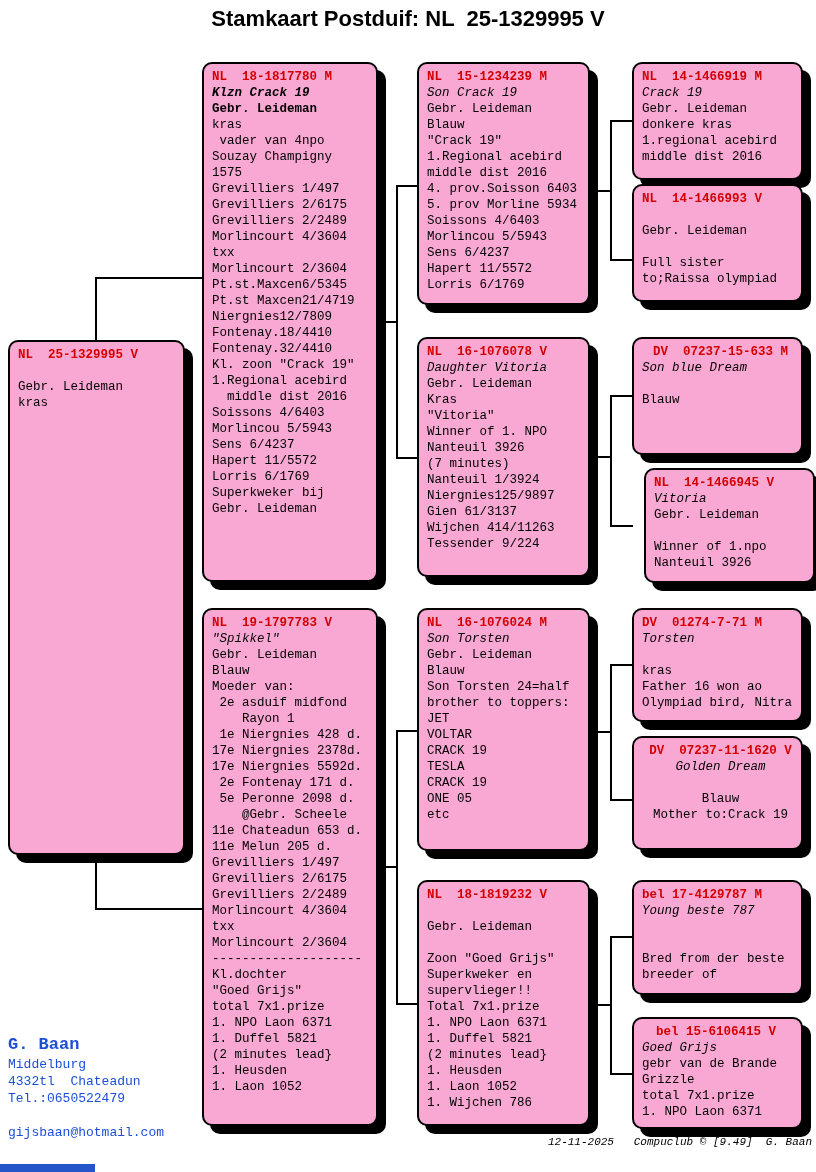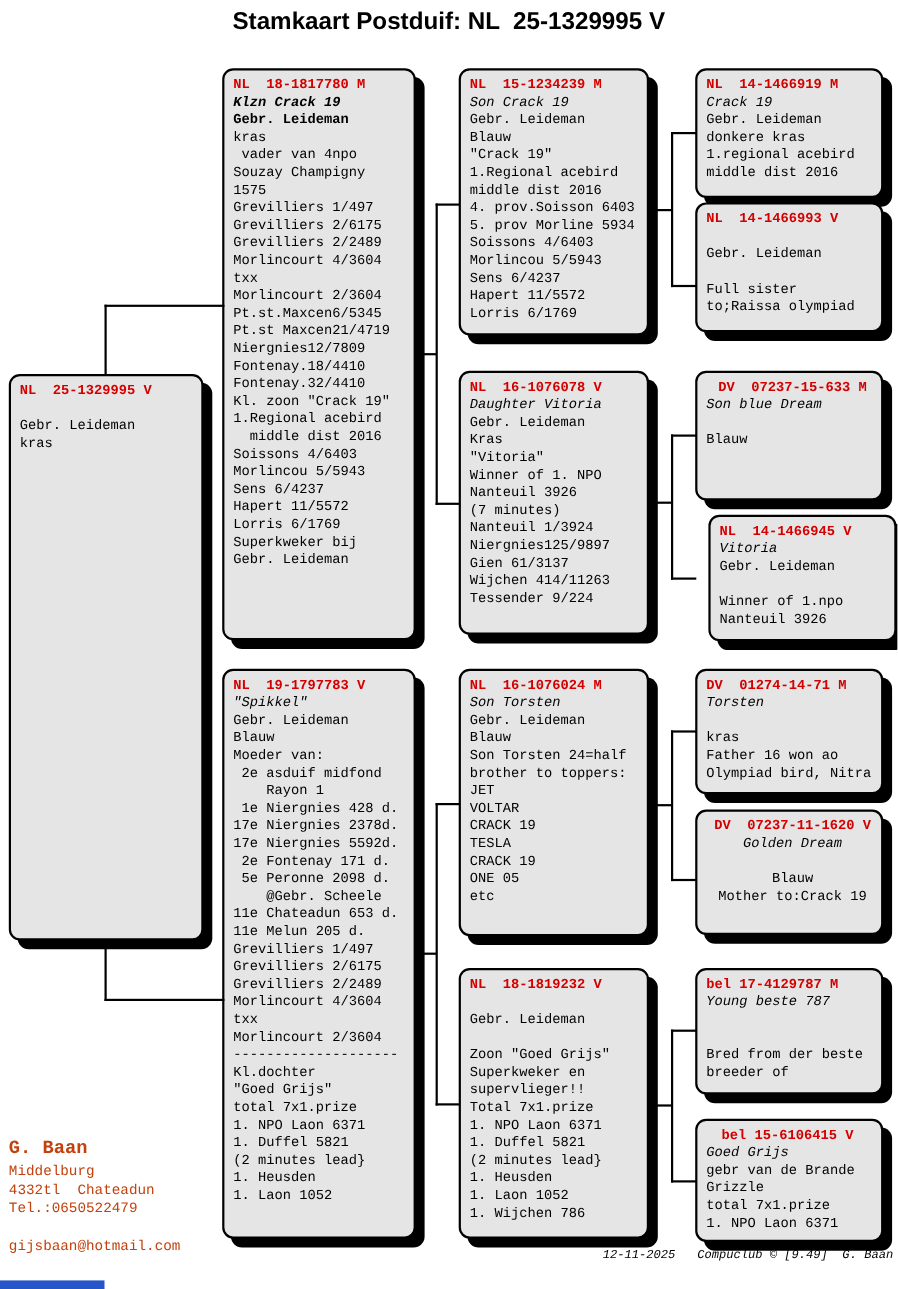--- a/index.html
+++ b/index.html
@@ -1,30 +1,30 @@
 <!DOCTYPE html>
 <html><head>
 <meta charset="utf-8">
 <style>
   html,body{margin:0;padding:0;background:#ffffff;}
   #card{position:relative;width:816px;height:1172px;background:#ffffff;overflow:hidden;
         font-family:"Liberation Mono","DejaVu Sans Mono",monospace;}
   #title{position:absolute;left:0;top:6px;width:816px;text-align:center;
          font-family:"Liberation Sans","DejaVu Sans",sans-serif;font-size:22px;color:#000;
          white-space:pre;font-weight:bold;}
-  .box{position:absolute;background:#e5e5e5;border:2px solid #000;border-radius:10px;
+  .box{position:absolute;background:#f9a8d4;border:2px solid #000;border-radius:10px;
        box-shadow:8px 8px 0 #000;box-sizing:border-box;padding:5px 2px 0 8px;
        font-size:12.5px;line-height:16px;white-space:pre;overflow:hidden;color:#000;}
   .ring{color:#d40000;font-weight:bold;white-space:pre;}
   .ln{white-space:pre;}
   .ln.i{font-style:italic;}
   .ln.b{font-weight:bold;}
   .ln.bi{font-weight:bold;font-style:italic;}
   .conn{position:absolute;background:#000;}
-  #owner{position:absolute;left:8px;top:1034px;color:#c2410c;}
+  #owner{position:absolute;left:8px;top:1034px;color:#1d4ed8;}
   #owner-name{font-size:17px;font-weight:bold;line-height:22px;white-space:pre;}
   #owner-lines{font-size:13px;line-height:17px;white-space:pre;}
   #footer{position:absolute;right:4px;top:1136px;font-size:11px;font-style:italic;
           color:#000;white-space:pre;}
   #taskbar-sliver{position:absolute;left:0;top:1164px;width:95px;height:8px;}
 </style>
 </head>
 <body>
 
 <div id="card">
@@ -35,21 +35,21 @@
   <div class="box" style="left:202px;top:62px;width:176px;height:520px;"><div class="ring" style="color: rgb(212, 0, 0);">NL  18-1817780 M</div><div class="ln bi">Klzn Crack 19</div><div class="ln b">Gebr. Leideman</div><div class="ln">kras</div><div class="ln"> vader van 4npo</div><div class="ln">Souzay Champigny</div><div class="ln">1575</div><div class="ln">Grevilliers 1/497</div><div class="ln">Grevilliers 2/6175</div><div class="ln">Grevilliers 2/2489</div><div class="ln">Morlincourt 4/3604</div><div class="ln">txx</div><div class="ln">Morlincourt 2/3604</div><div class="ln">Pt.st.Maxcen6/5345</div><div class="ln">Pt.st Maxcen21/4719</div><div class="ln">Niergnies12/7809</div><div class="ln">Fontenay.18/4410</div><div class="ln">Fontenay.32/4410</div><div class="ln">Kl. zoon "Crack 19"</div><div class="ln">1.Regional acebird</div><div class="ln">  middle dist 2016</div><div class="ln">Soissons 4/6403</div><div class="ln">Morlincou 5/5943</div><div class="ln">Sens 6/4237</div><div class="ln">Hapert 11/5572</div><div class="ln">Lorris 6/1769</div><div class="ln">Superkweker bij</div><div class="ln">Gebr. Leideman</div></div>
   <div class="box" style="left:202px;top:608px;width:176px;height:518px;"><div class="ring" style="color: rgb(212, 0, 0);">NL  19-1797783 V</div><div class="ln i">"Spikkel"</div><div class="ln">Gebr. Leideman</div><div class="ln">Blauw</div><div class="ln">Moeder van:</div><div class="ln"> 2e asduif midfond</div><div class="ln">    Rayon 1</div><div class="ln"> 1e Niergnies 428 d.</div><div class="ln">17e Niergnies 2378d.</div><div class="ln">17e Niergnies 5592d.</div><div class="ln"> 2e Fontenay 171 d.</div><div class="ln"> 5e Peronne 2098 d.</div><div class="ln">    @Gebr. Scheele</div><div class="ln">11e Chateadun 653 d.</div><div class="ln">11e Melun 205 d.</div><div class="ln">Grevilliers 1/497</div><div class="ln">Grevilliers 2/6175</div><div class="ln">Grevilliers 2/2489</div><div class="ln">Morlincourt 4/3604</div><div class="ln">txx</div><div class="ln">Morlincourt 2/3604</div><div class="ln">--------------------</div><div class="ln">Kl.dochter</div><div class="ln">"Goed Grijs"</div><div class="ln">total 7x1.prize</div><div class="ln">1. NPO Laon 6371</div><div class="ln">1. Duffel 5821</div><div class="ln">(2 minutes lead}</div><div class="ln">1. Heusden</div><div class="ln">1. Laon 1052</div></div>
   <div class="box" style="left:417px;top:62px;width:173px;height:243px;"><div class="ring" style="color: rgb(212, 0, 0);">NL  15-1234239 M</div><div class="ln i">Son Crack 19</div><div class="ln">Gebr. Leideman</div><div class="ln">Blauw</div><div class="ln">"Crack 19"</div><div class="ln">1.Regional acebird</div><div class="ln">middle dist 2016</div><div class="ln">4. prov.Soisson 6403</div><div class="ln">5. prov Morline 5934</div><div class="ln">Soissons 4/6403</div><div class="ln">Morlincou 5/5943</div><div class="ln">Sens 6/4237</div><div class="ln">Hapert 11/5572</div><div class="ln">Lorris 6/1769</div></div>
   <div class="box" style="left:417px;top:337px;width:173px;height:240px;"><div class="ring" style="color: rgb(212, 0, 0);">NL  16-1076078 V</div><div class="ln i">Daughter Vitoria</div><div class="ln">Gebr. Leideman</div><div class="ln">Kras</div><div class="ln">"Vitoria"</div><div class="ln">Winner of 1. NPO</div><div class="ln">Nanteuil 3926</div><div class="ln">(7 minutes)</div><div class="ln">Nanteuil 1/3924</div><div class="ln">Niergnies125/9897</div><div class="ln">Gien 61/3137</div><div class="ln">Wijchen 414/11263</div><div class="ln">Tessender 9/224</div></div>
   <div class="box" style="left:417px;top:608px;width:173px;height:243px;"><div class="ring" style="color: rgb(212, 0, 0);">NL  16-1076024 M</div><div class="ln i">Son Torsten</div><div class="ln">Gebr. Leideman</div><div class="ln">Blauw</div><div class="ln">Son Torsten 24=half</div><div class="ln">brother to toppers:</div><div class="ln">JET</div><div class="ln">VOLTAR</div><div class="ln">CRACK 19</div><div class="ln">TESLA</div><div class="ln">CRACK 19</div><div class="ln">ONE 05</div><div class="ln">etc</div></div>
   <div class="box" style="left:417px;top:880px;width:173px;height:246px;"><div class="ring" style="color: rgb(212, 0, 0);">NL  18-1819232 V</div><div class="ln">&nbsp;</div><div class="ln">Gebr. Leideman</div><div class="ln">&nbsp;</div><div class="ln">Zoon "Goed Grijs"</div><div class="ln">Superkweker en</div><div class="ln">supervlieger!!</div><div class="ln">Total 7x1.prize</div><div class="ln">1. NPO Laon 6371</div><div class="ln">1. Duffel 5821</div><div class="ln">(2 minutes lead}</div><div class="ln">1. Heusden</div><div class="ln">1. Laon 1052</div><div class="ln">1. Wijchen 786</div></div>
   <div class="box" style="left:632px;top:62px;width:171px;height:118px;"><div class="ring" style="color: rgb(212, 0, 0);">NL  14-1466919 M</div><div class="ln i">Crack 19</div><div class="ln">Gebr. Leideman</div><div class="ln">donkere kras</div><div class="ln">1.regional acebird</div><div class="ln">middle dist 2016</div></div>
   <div class="box" style="left:632px;top:184px;width:171px;height:118px;"><div class="ring" style="color: rgb(212, 0, 0);">NL  14-1466993 V</div><div class="ln">&nbsp;</div><div class="ln">Gebr. Leideman</div><div class="ln">&nbsp;</div><div class="ln">Full sister</div><div class="ln">to;Raissa olympiad</div></div>
   <div class="box" style="left:632px;top:337px;width:171px;height:118px;"><div class="ring" style="color: rgb(212, 0, 0); text-align: center;">DV  07237-15-633 M</div><div class="ln i">Son blue Dream</div><div class="ln">&nbsp;</div><div class="ln">Blauw</div></div>
   <div class="box" style="left:632px;top:468px;width:171px;height:115px;margin-left:12px;"><div class="ring" style="color: rgb(212, 0, 0);">NL  14-1466945 V</div><div class="ln i">Vitoria</div><div class="ln">Gebr. Leideman</div><div class="ln">&nbsp;</div><div class="ln">Winner of 1.npo</div><div class="ln">Nanteuil 3926</div></div>
-  <div class="box" style="left:632px;top:608px;width:171px;height:114px;"><div class="ring" style="color: rgb(212, 0, 0);">DV  01274-14-71 M</div><div class="ln i">Torsten</div><div class="ln">&nbsp;</div><div class="ln">kras</div><div class="ln">Father 16 won ao</div><div class="ln">Olympiad bird, Nitra</div></div>
+  <div class="box" style="left:632px;top:608px;width:171px;height:114px;"><div class="ring" style="color: rgb(212, 0, 0);">DV  01274-7-71 M</div><div class="ln i">Torsten</div><div class="ln">&nbsp;</div><div class="ln">kras</div><div class="ln">Father 16 won ao</div><div class="ln">Olympiad bird, Nitra</div></div>
   <div class="box" style="left:632px;top:736px;width:171px;height:114px;text-align:center;"><div class="ring" style="color: rgb(212, 0, 0);">DV  07237-11-1620 V</div><div class="ln i">Golden Dream</div><div class="ln">&nbsp;</div><div class="ln">Blauw</div><div class="ln">Mother to:Crack 19</div></div>
   <div class="box" style="left:632px;top:880px;width:171px;height:115px;"><div class="ring" style="color: rgb(212, 0, 0);">bel 17-4129787 M</div><div class="ln i">Young beste 787</div><div class="ln">&nbsp;</div><div class="ln">&nbsp;</div><div class="ln">Bred from der beste</div><div class="ln">breeder of</div></div>
   <div class="box" style="left:632px;top:1017px;width:171px;height:112px;"><div class="ring" style="color: rgb(212, 0, 0); padding-left: 14px;">bel 15-6106415 V</div><div class="ln i">Goed Grijs</div><div class="ln">gebr van de Brande</div><div class="ln">Grizzle</div><div class="ln">total 7x1.prize</div><div class="ln">1. NPO Laon 6371</div></div>
 
   <div class="conn" style="left:95px;top:277px;width:109px;height:2px;"></div>
   <div class="conn" style="left:95px;top:277px;width:2px;height:64px;"></div>
   <div class="conn" style="left:95px;top:908px;width:109px;height:2px;"></div>
   <div class="conn" style="left:95px;top:854px;width:2px;height:56px;"></div>
 
   <div class="conn" style="left:396px;top:185px;width:2px;height:274px;"></div>

